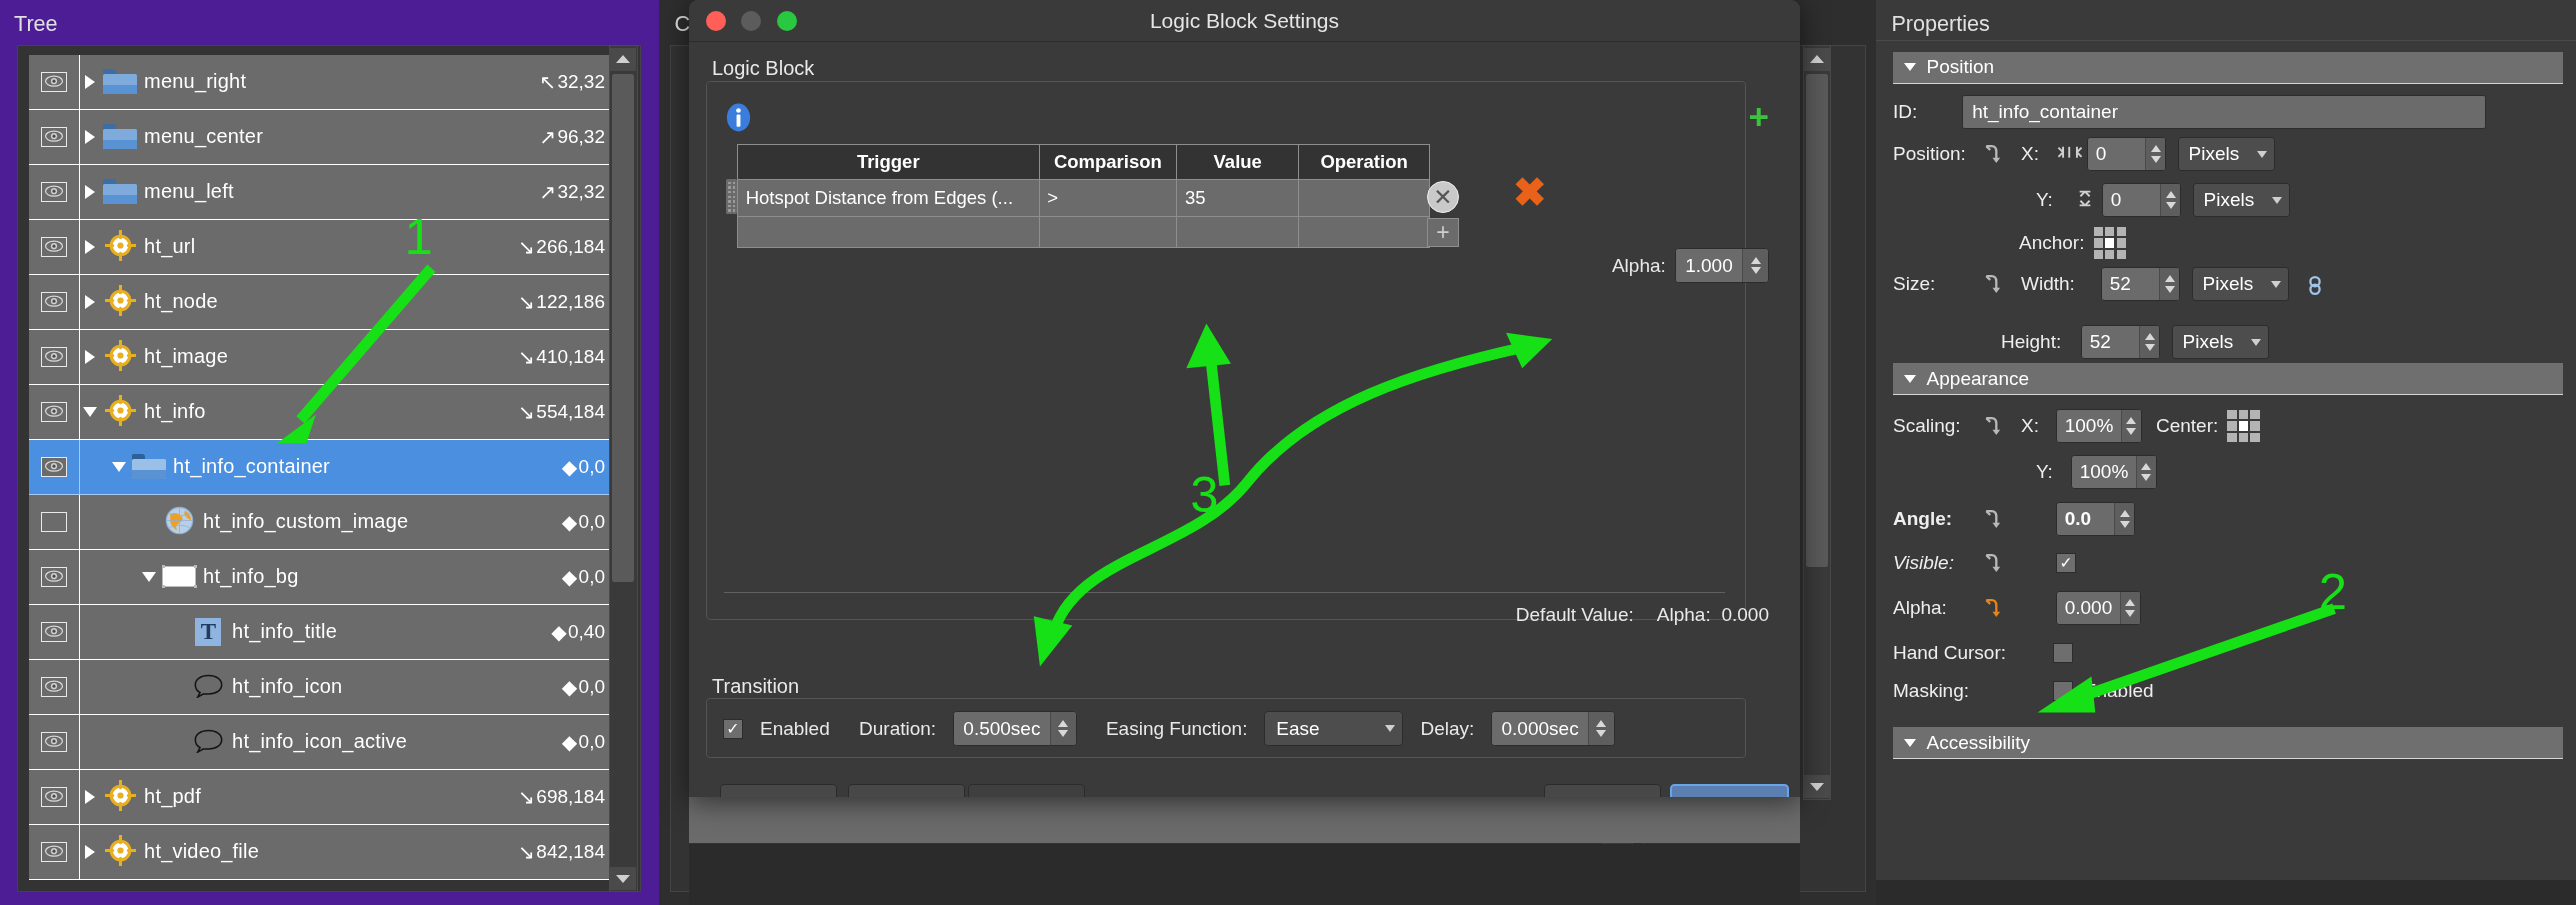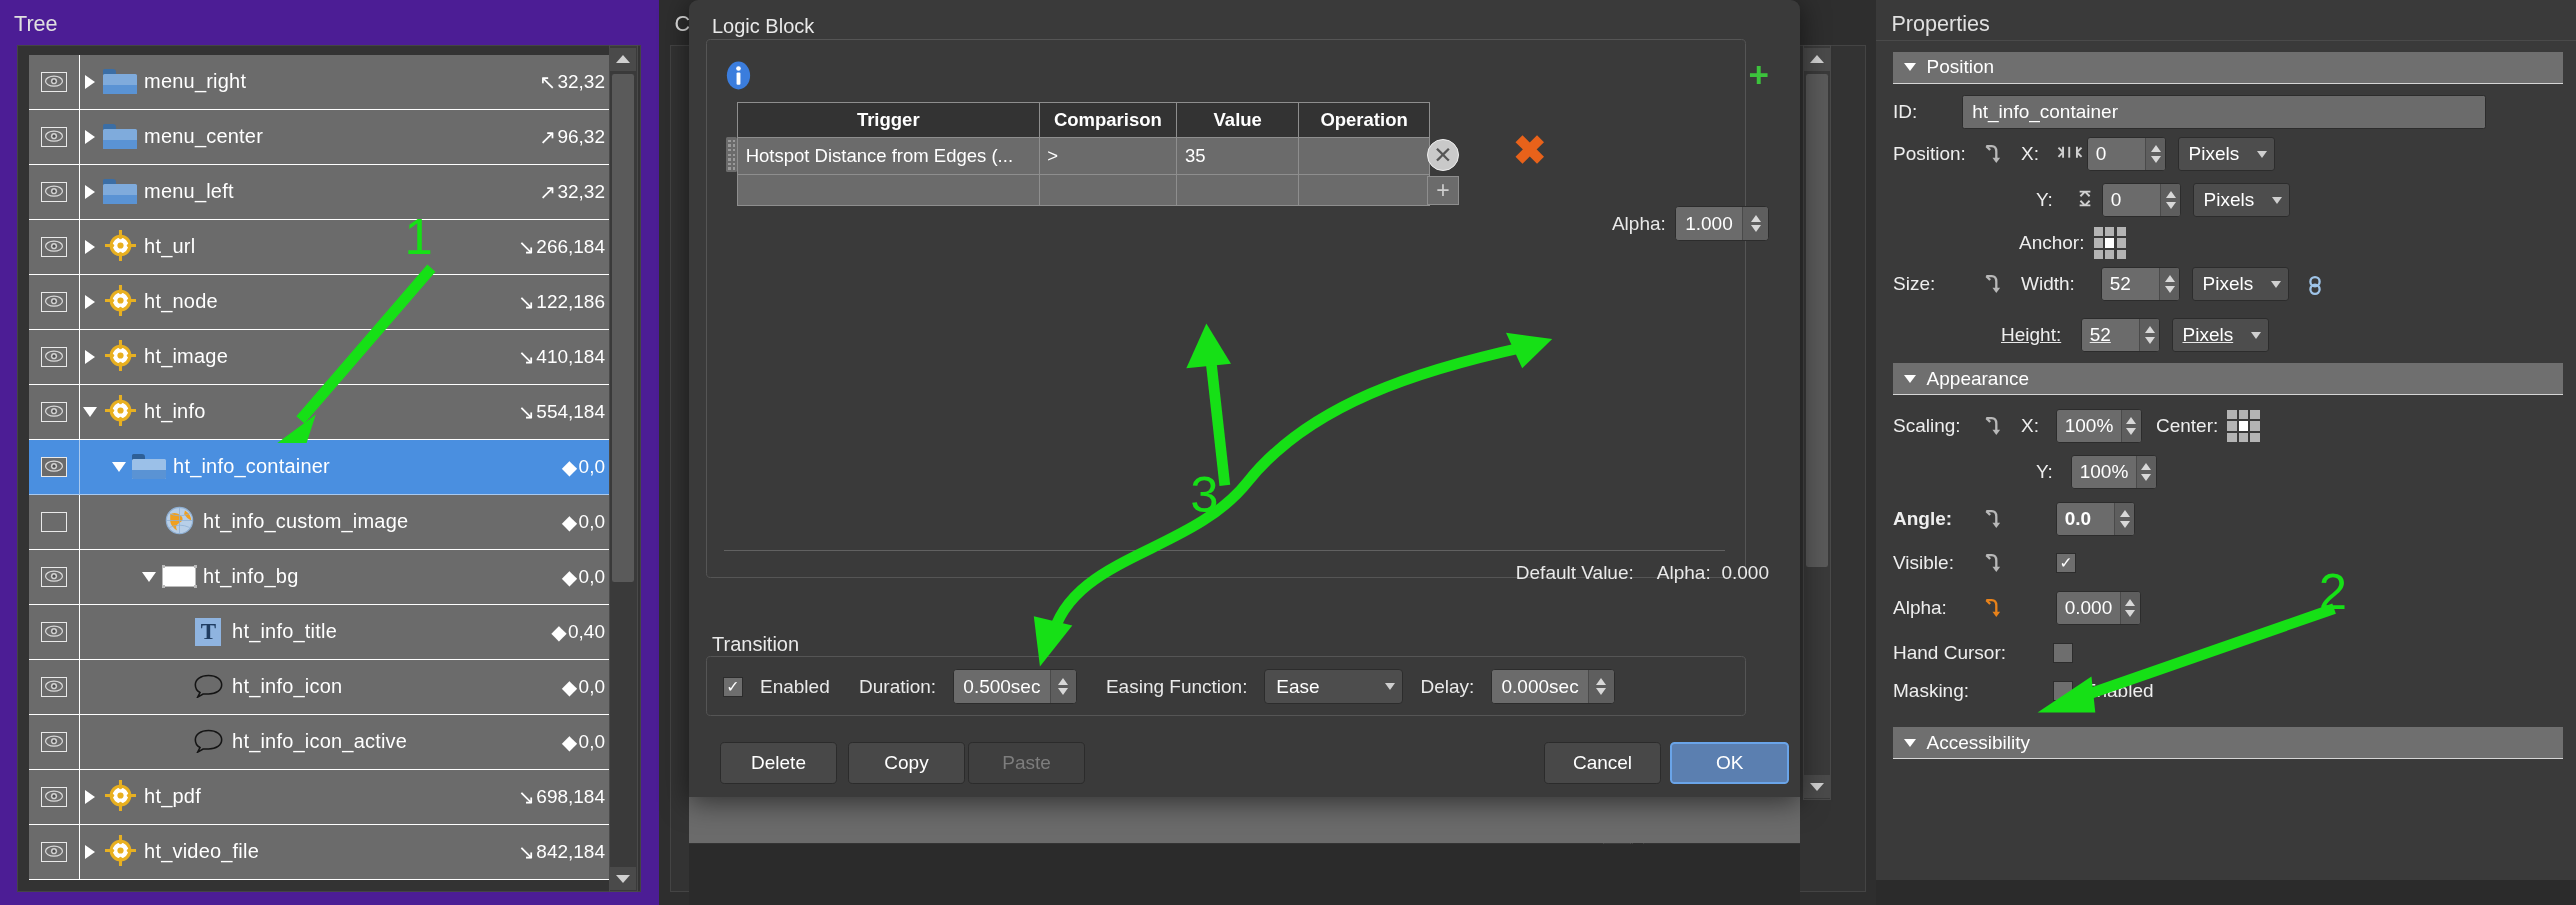--- a/index.html
+++ b/index.html
@@ -675,20 +675,28 @@
     <div class="sb-arrow" style="top:1.5px;">
       <div style="width:0;height:0;border-bottom:8.5px solid #d0d0d0;border-left:7px solid transparent;border-right:7px solid transparent;"></div>
     </div>
     <div class="vsb-thumb" style="top:28px;height:493px;"></div>
     <div class="sb-arrow" style="top:729px;">
       <div style="width:0;height:0;border-top:8.5px solid #d0d0d0;border-left:7px solid transparent;border-right:7px solid transparent;"></div>
     </div>
   </div>
 
   <div id="dialog">
+    <div id="titlebar">
+      <div class="lights">
+        <div class="light l-red"></div>
+        <div class="light l-yel"></div>
+        <div class="light l-grn"></div>
+      </div>
+      <div id="dlg-title">Logic Block Settings</div>
+    </div>
 
     <div id="dlg-body">
 
       <div class="group-label" id="lb-label">Logic Block</div>
       <div class="group-box" id="lb-box"></div>
 
       <div id="info-icon">
         <svg width="31" height="31" viewBox="0 0 40 40">
           <ellipse cx="20" cy="20" rx="15" ry="18" fill="#3b7ddd"></ellipse>
           <circle cx="20" cy="11" r="3" fill="#fff"></circle>
@@ -891,21 +899,21 @@
           <span class="caret"></span>
         </span>
         <span class="linkico" style="margin-left:15.4px;">
           <svg width="20" height="25" viewBox="0 0 26 32">
               <path d="M13 5 a6 6 0 0 1 0 12 a6 6 0 0 1 0 -12" stroke="#9fc4e8" stroke-width="3" fill="none"></path>
               <path d="M13 15 a6 6 0 0 1 0 12 a6 6 0 0 1 0 -12" stroke="#9fc4e8" stroke-width="3" fill="none"></path>
             </svg>
         </span>
       </div>
 
-      <div class="prow" style="left:17px;top:277px;text-decoration:underline;">
+      <div class="prow" style="left:17px;top:284px;">
         <span style="width:108px;"></span>
         <span class="plabel" style="width:80px;">Height:</span>
         <span class="pspin">
           <span class="val">52</span>
           <span class="arrows">
             <span class="ar-up"></span>
             <span class="ar-dn"></span>
           </span>
         </span>
         <span class="pselect" style="margin-left:12.3px;">
@@ -975,21 +983,21 @@
         <span class="pspin">
           <span class="val">0.0</span>
           <span class="arrows">
             <span class="ar-up"></span>
             <span class="ar-dn"></span>
           </span>
         </span>
       </div>
 
       <div class="prow" style="left:17px;top:505px;">
-        <span class="plabel" style="width:91px;">Visible:</span>
+        <span class="plabel" style="width:91px;font-style:italic;">Visible:</span>
         <span class="keyico">
           <svg width="20" height="21.6" viewBox="0 0 26 28">
               <path d="M3 4 L10 4 Q16 4 16 11 L16 22" stroke="#b8b8b8" stroke-width="3" fill="none"></path>
               <path d="M16 26 L11 19 L21 19 Z" fill="#b8b8b8"></path>
               <path d="M3 4 L8 9" stroke="#b8b8b8" stroke-width="3"></path>
             </svg>
         </span>
         <span style="width:52px;"></span>
         <span class="pcheck" id="visible-cb">✓</span>
       </div>

